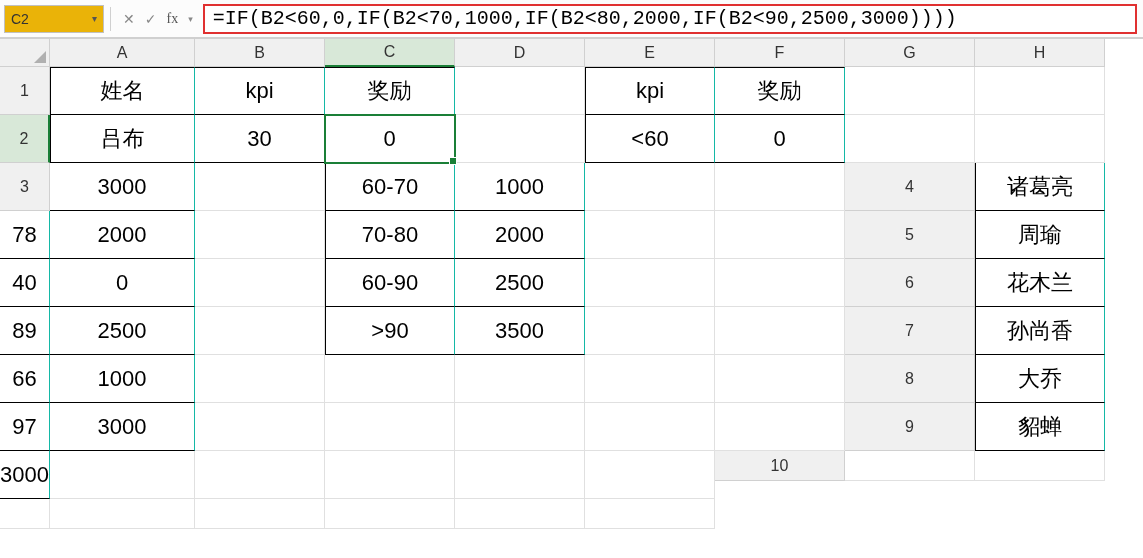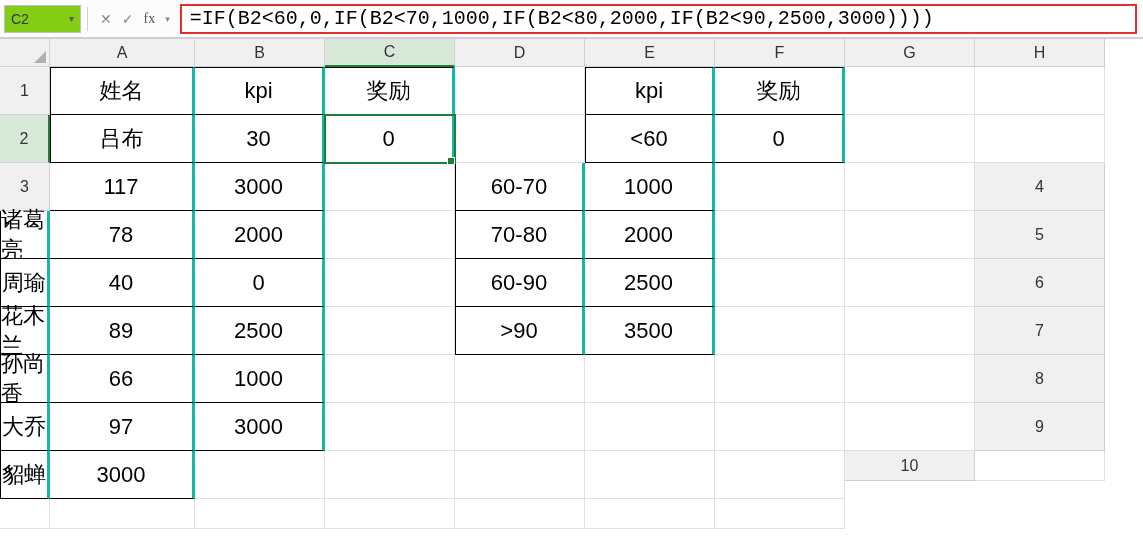--- a/index.html
+++ b/index.html
@@ -14,23 +14,23 @@
   
   .formula-row {
     display: flex;
     align-items: center;
     height: 38px;
     border-bottom: 1px solid #d0d0d0;
     background: #fcfcfc;
     padding-left: 4px;
   }
   .namebox {
-    width: 77px;
+    width: 100px;
     height: 28px;
-    background: #84cc16;
+    background: #eab308;
     border: 1px solid #c0c0c0;
     display: flex;
     align-items: center;
     padding: 0 6px;
     font-size: 14px;
     color: #333;
     position: relative;
   }
   .namebox .dd {
     margin-left: auto;
@@ -128,21 +128,21 @@
     height: 48px;
     display: flex;
     align-items: center;
     justify-content: center;
     font-size: 22px;
     background: #fff;
     position: relative;
   }
   .cell.b-top    { border-top: 1px solid #000; }
   .cell.b-left   { border-left: 1px solid #000; }
-  .cell.b-right  { border-right: 3px solid #14b8a6; }
+  .cell.b-right  { border-right: 1px solid #14b8a6; }
   .cell.b-bottom { border-bottom: 1px solid #000; }
 
   .cell.selected {
     outline: 2px solid #1a7f37;
     outline-offset: -1px;
     z-index: 5;
   }
   .cell.selected::after {
     content: "";
     position: absolute;
@@ -201,21 +201,20 @@
   <div class="cell b-left b-right b-bottom">吕布</div>
   <div class="cell b-right b-bottom">30</div>
   <div class="cell b-right b-bottom selected">0</div>
   <div class="cell"></div>
   <div class="cell b-left b-right b-bottom">&lt;60</div>
   <div class="cell b-right b-bottom">0</div>
   <div class="cell"></div>
   <div class="cell"></div>
 
   <div class="rhdr">3</div>
-  <div class="cell b-right b-bottom">117</div>
   <div class="cell b-right b-bottom">3000</div>
   <div class="cell"></div>
   <div class="cell b-left b-right b-bottom">60-70</div>
   <div class="cell b-right b-bottom">1000</div>
   <div class="cell"></div>
   <div class="cell"></div>
 
   <div class="rhdr">4</div>
   <div class="cell b-left b-right b-bottom">诸葛亮</div>
   <div class="cell b-right b-bottom">78</div>

